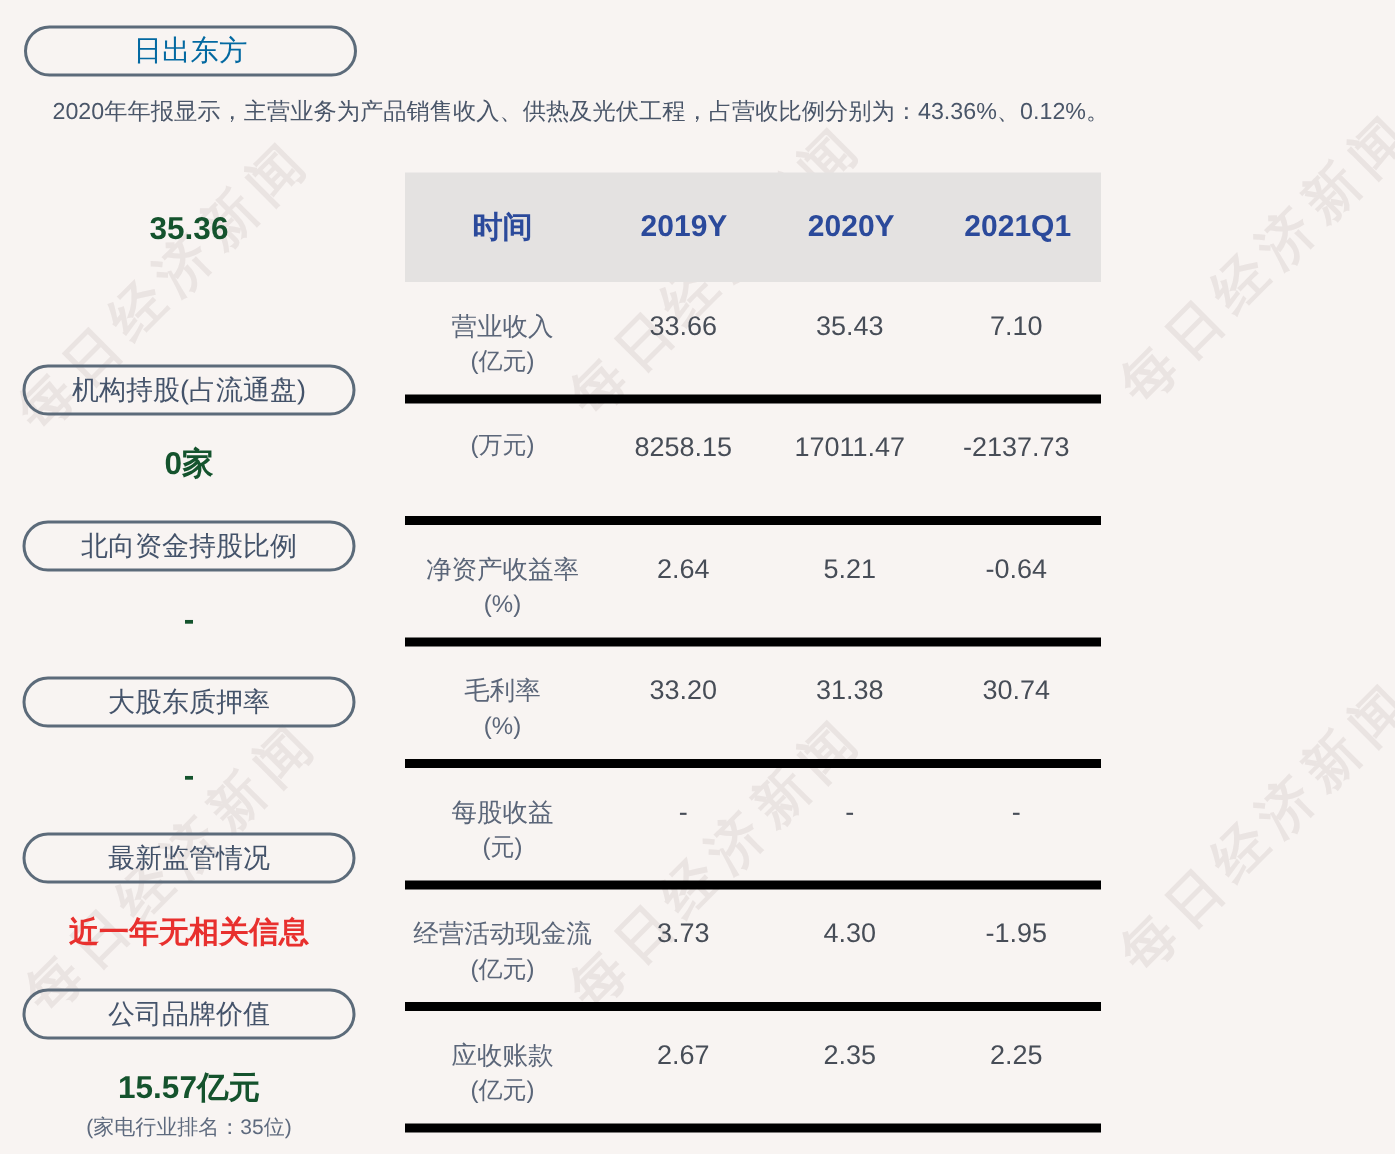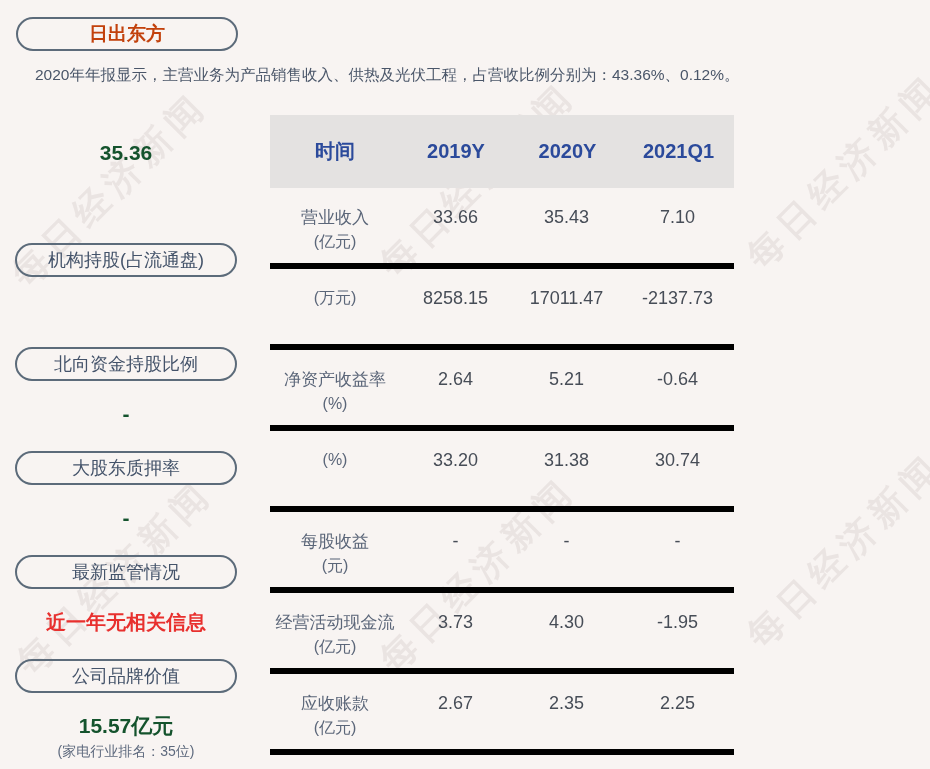--- a/index.html
+++ b/index.html
@@ -40,21 +40,21 @@
     border-radius: 17px;
     display: flex;
     align-items: center;
     justify-content: center;
     font-size: 18px;
     color: #44536a;
     background: transparent;
   }
 
   
-  .title-pill { position: absolute; left: 16px; top: 17px; color: #c2410c; font-size: 19px; font-weight: bold; }
+  .title-pill { position: absolute; left: 16px; top: 17px; color: #0369a1; font-size: 19px; }
   .description {
     position: absolute;
     left: 35px;
     top: 64px;
     width: 880px;
     font-size: 15.5px;
     line-height: 22px;
     color: #4a5669;
   }
 
@@ -133,20 +133,24 @@
         <div class="sidebar-value-wrap" data-name="metric-value-wrap">
           <div data-name="sidebar-item-value" class="blue">35.36</div>
 
         </div>
       </div>
 
       <div class="sidebar-item" data-name="sidebar-metric">
         <div class="pill" data-name="metric-label-pill">
           <span data-name="metric-label">机构持股(占流通盘)</span>
         </div>
+        <div class="sidebar-value-wrap" data-name="metric-value-wrap">
+          <div data-name="sidebar-item-value" class="blue">0家</div>
+
+        </div>
       </div>
 
       <div class="sidebar-item" data-name="sidebar-metric">
         <div class="pill" data-name="metric-label-pill">
           <span data-name="metric-label">北向资金持股比例</span>
         </div>
         <div class="sidebar-value-wrap" data-name="metric-value-wrap">
           <div data-name="sidebar-item-value" class="blue">-</div>
 
         </div>
@@ -216,20 +220,21 @@
             <div class="row-name" data-name="metric-name">净资产收益率</div>
             <div class="row-unit" data-name="metric-unit">(%)</div>
           </div>
           <div class="td col val" data-name="metric-value-2019">2.64</div>
           <div class="td col val" data-name="metric-value-2020">5.21</div>
           <div class="td col val" data-name="metric-value-2021q1">-0.64</div>
         </div>
 
         <div class="tr" data-name="table-row">
           <div class="td col0" data-name="metric-label-cell">
+            <div class="row-name" data-name="metric-name">毛利率</div>
             <div class="row-unit" data-name="metric-unit">(%)</div>
           </div>
           <div class="td col val" data-name="metric-value-2019">33.20</div>
           <div class="td col val" data-name="metric-value-2020">31.38</div>
           <div class="td col val" data-name="metric-value-2021q1">30.74</div>
         </div>
 
         <div class="tr" data-name="table-row">
           <div class="td col0" data-name="metric-label-cell">
             <div class="row-name" data-name="metric-name">每股收益</div>

